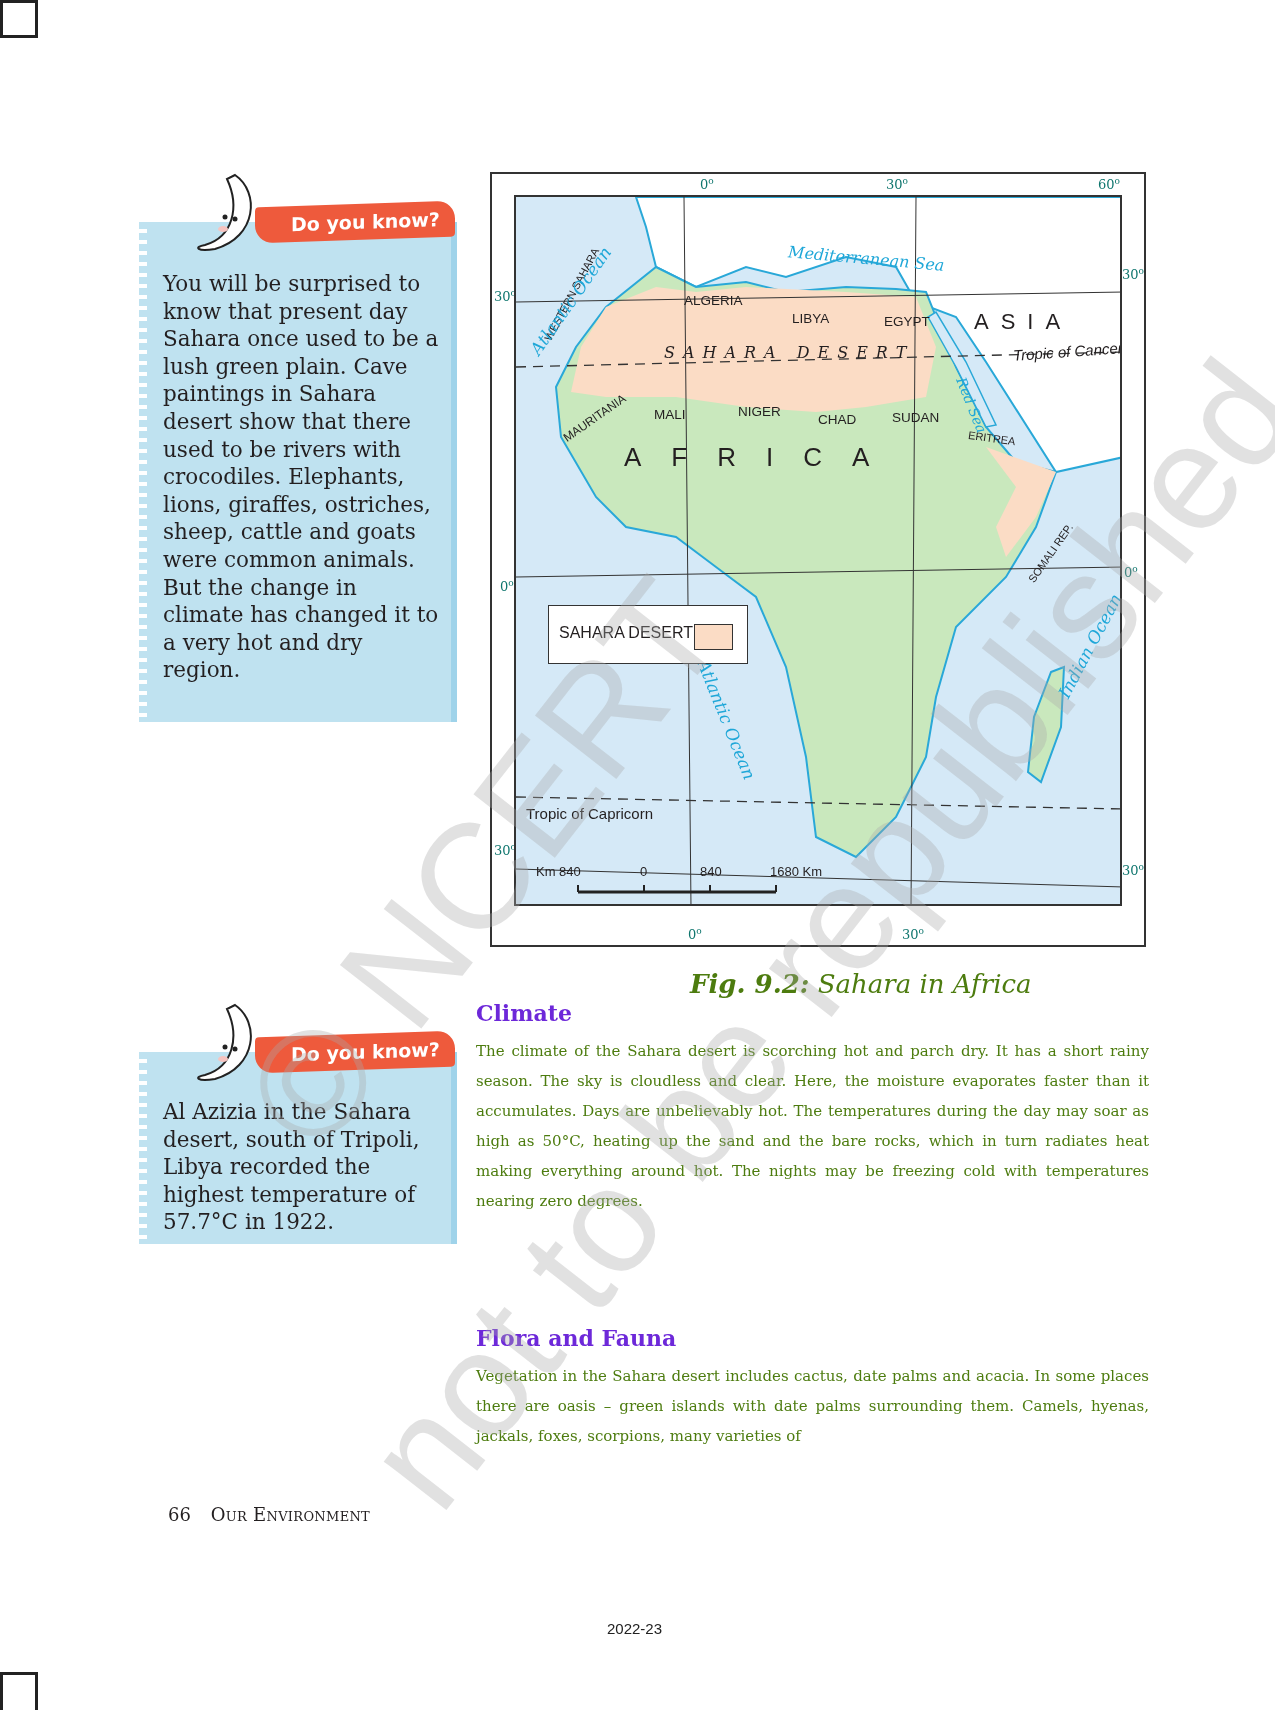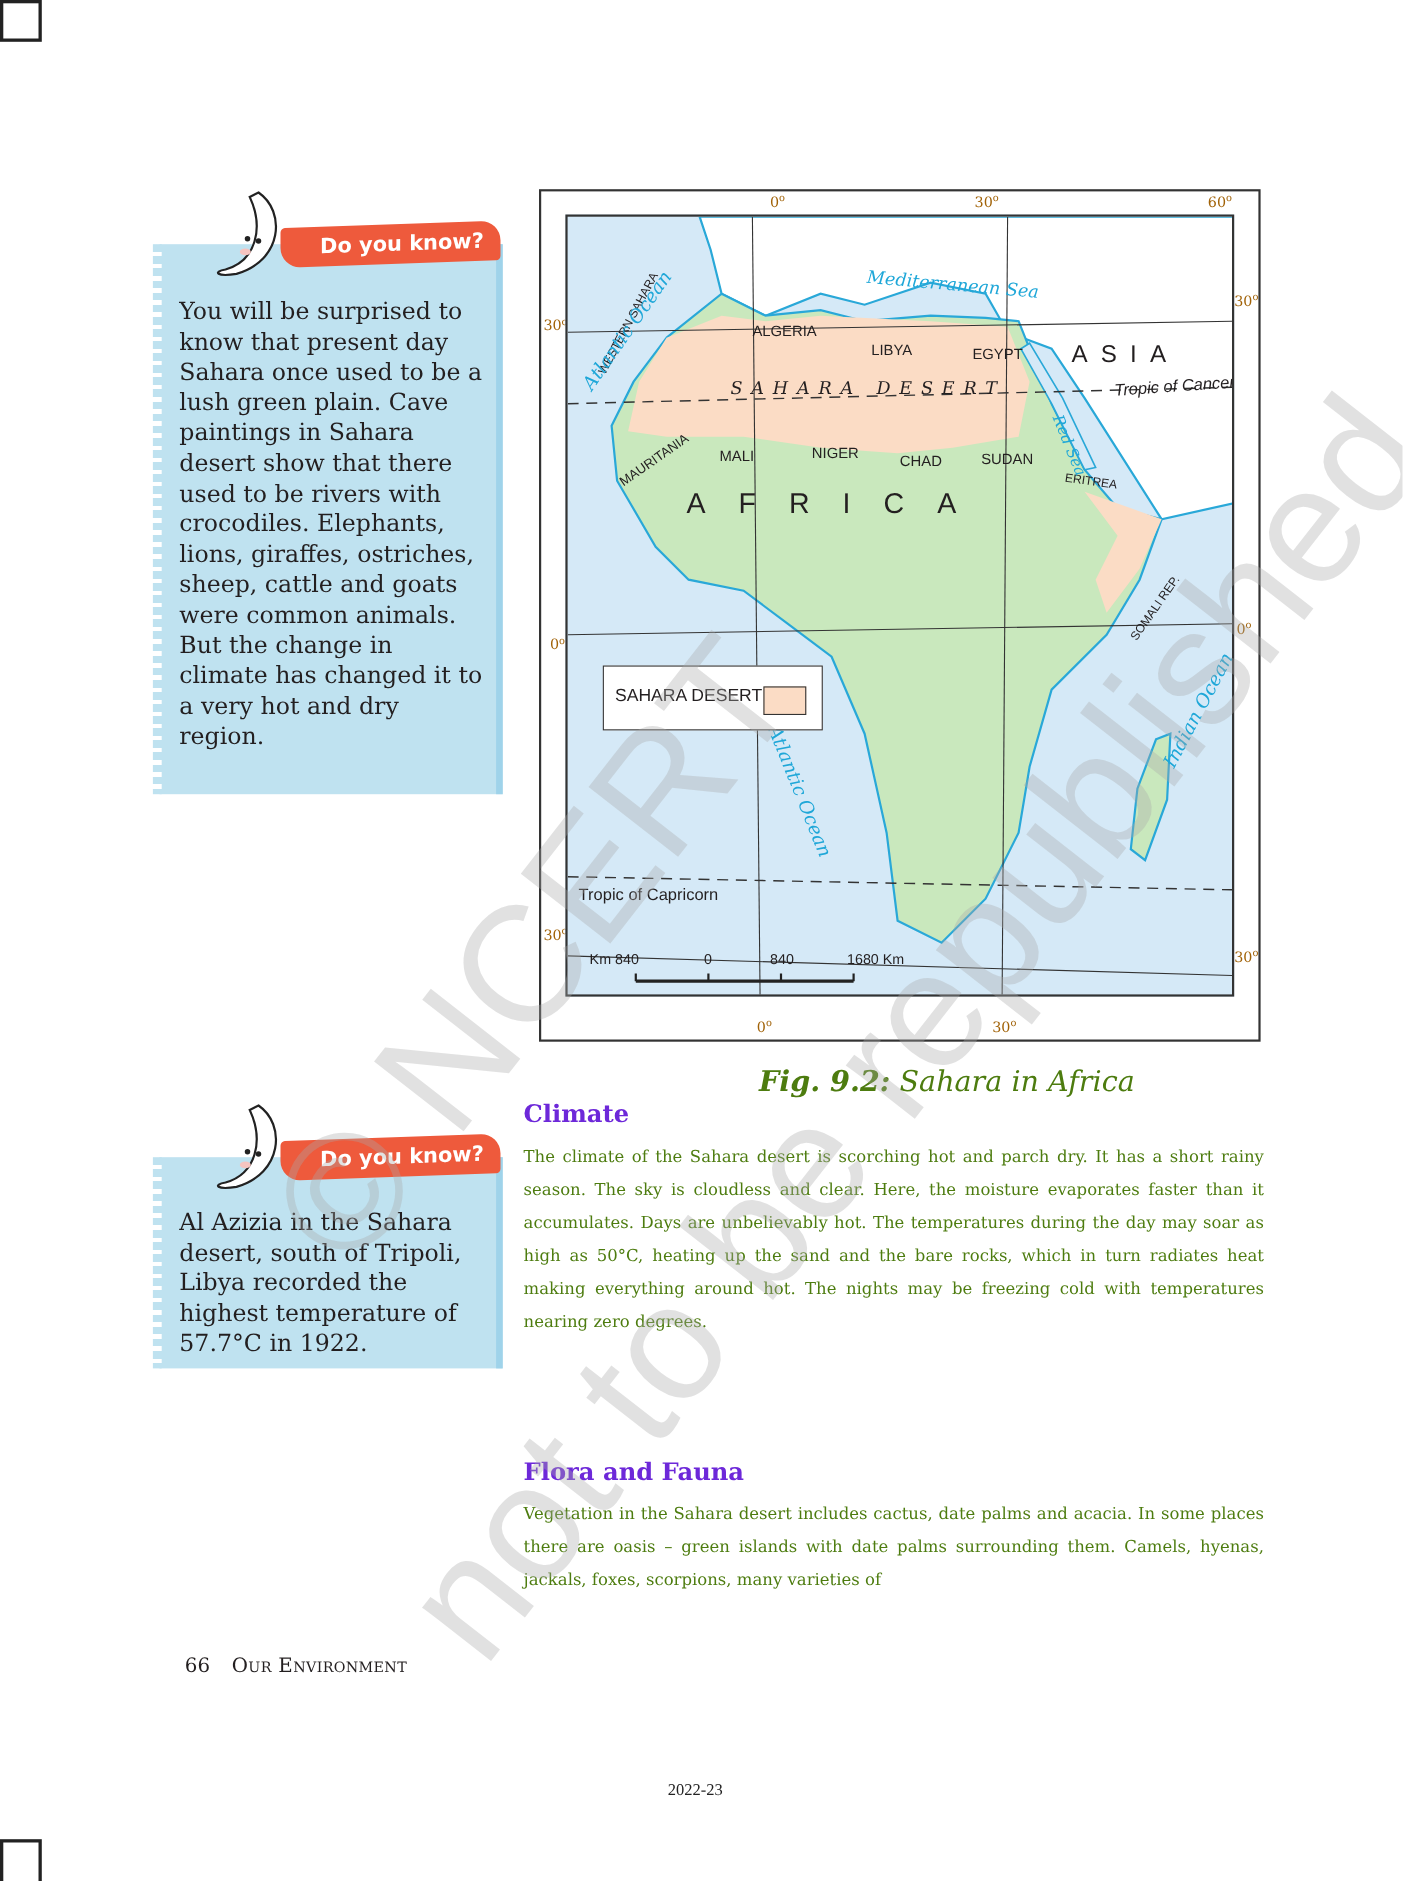--- a/index.html
+++ b/index.html
@@ -24,38 +24,38 @@
   .dyk1 .txt { padding-top:48px; }
   .dyk2 { top:1052px; height:192px; }
   .dyk2 .txt { padding-top:46px; }
 
   
   .map-frame { position:absolute; left:490px; top:172px; width:656px; height:775px;
                border:2px solid #333; background:#fff; box-sizing:border-box; }
   .map-inner { position:absolute; left:22px; top:21px; width:608px; height:711px;
                border:2px solid #333; box-sizing:border-box; overflow:hidden; background:#d5e9f7; }
   .map-inner svg { position:absolute; left:0; top:0; }
-  .deg { position:absolute; font-family:"DejaVu Serif", serif; font-size:13px; color:#a16207; }
+  .deg { position:absolute; font-family:"DejaVu Serif", serif; font-size:13px; color:#0f766e; }
   .deg sup { font-size:9px; }
   .lbl { position:absolute; font-family:"Liberation Sans", sans-serif; font-size:13.5px; color:#231f20; white-space:nowrap; }
   .ocean { position:absolute; font-family:"DejaVu Serif", serif; font-style:italic; color:#1fa7d8; font-size:17px; white-space:nowrap; }
   .big { position:absolute; font-family:"Liberation Sans", sans-serif; font-size:26px; letter-spacing:30px; color:#231f20; }
   .legend { position:absolute; left:32px; top:408px; width:198px; height:57px; background:#fff; border:1.5px solid #333;
             font-family:"Liberation Sans", sans-serif; font-size:16px; }
   .legend .sw { position:absolute; right:14px; top:18px; width:37px; height:24px; background:#fbdcc5; border:1.5px solid #333; }
   .legend .lt { position:absolute; left:10px; top:18px; }
   .caption { position:absolute; left:690px; top:953px; font-size:26px; font-style:italic; color:#4d7c0f;margin-top:16px; }
   .caption b { font-weight:bold; }
 
   .h { position:absolute; left:476px; font-weight:bold; font-size:22px; color:#6d28d9; }
   .para { position:absolute; left:476px; width:673px; font-size:15px; line-height:30px; text-align:justify; color:#4d7c0f; }
 
   .footer { position:absolute; left:168px; top:1504px; font-size:18px; color:#231f20; }
   .footer .title { margin-left:14px; font-variant:small-caps; letter-spacing:0.3px; }
-  .year { position:absolute; left:607px; top:1620px; font-family:Liberation Serif, serif; font-size:15px; color:#222; }
+  .year { position:absolute; left:607px; top:1620px; font-family:Liberation Sans, sans-serif; font-size:15px; color:#222; }
 
   .wm { position:absolute; left:220px; top:1080px; font-family:"Liberation Sans", sans-serif; font-size:150px;
         color:rgba(170,170,170,0.35); transform:rotate(-52deg); transform-origin:left top; white-space:nowrap; pointer-events:none; line-height:1; }
   .wm2 { left:340px; top:1440px; }
 </style>
 </head>
 <body>
 
 <div class="crop tl"></div>
 <div class="crop bl"></div>

